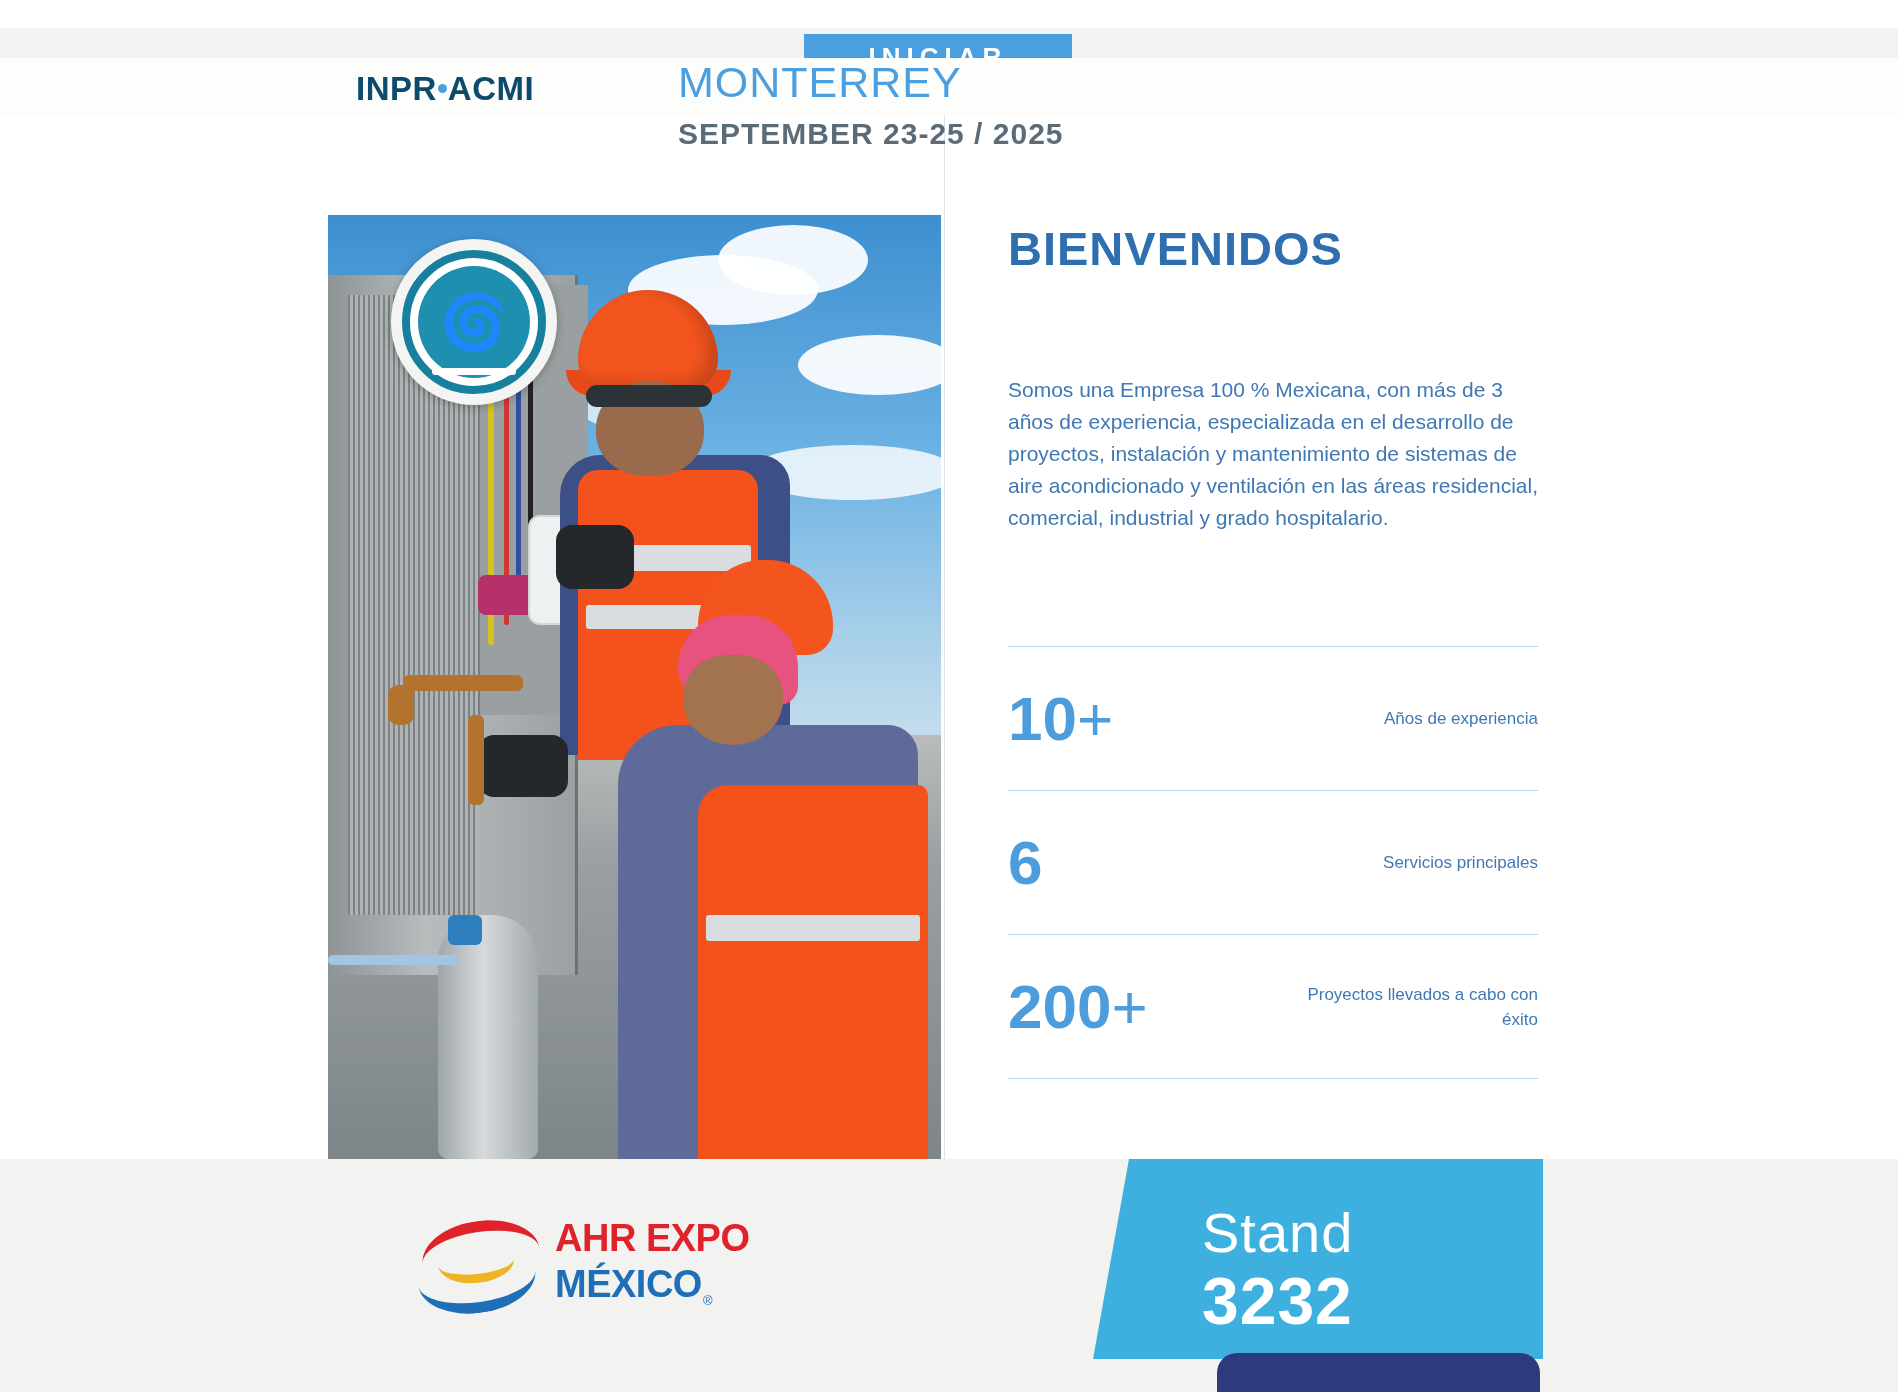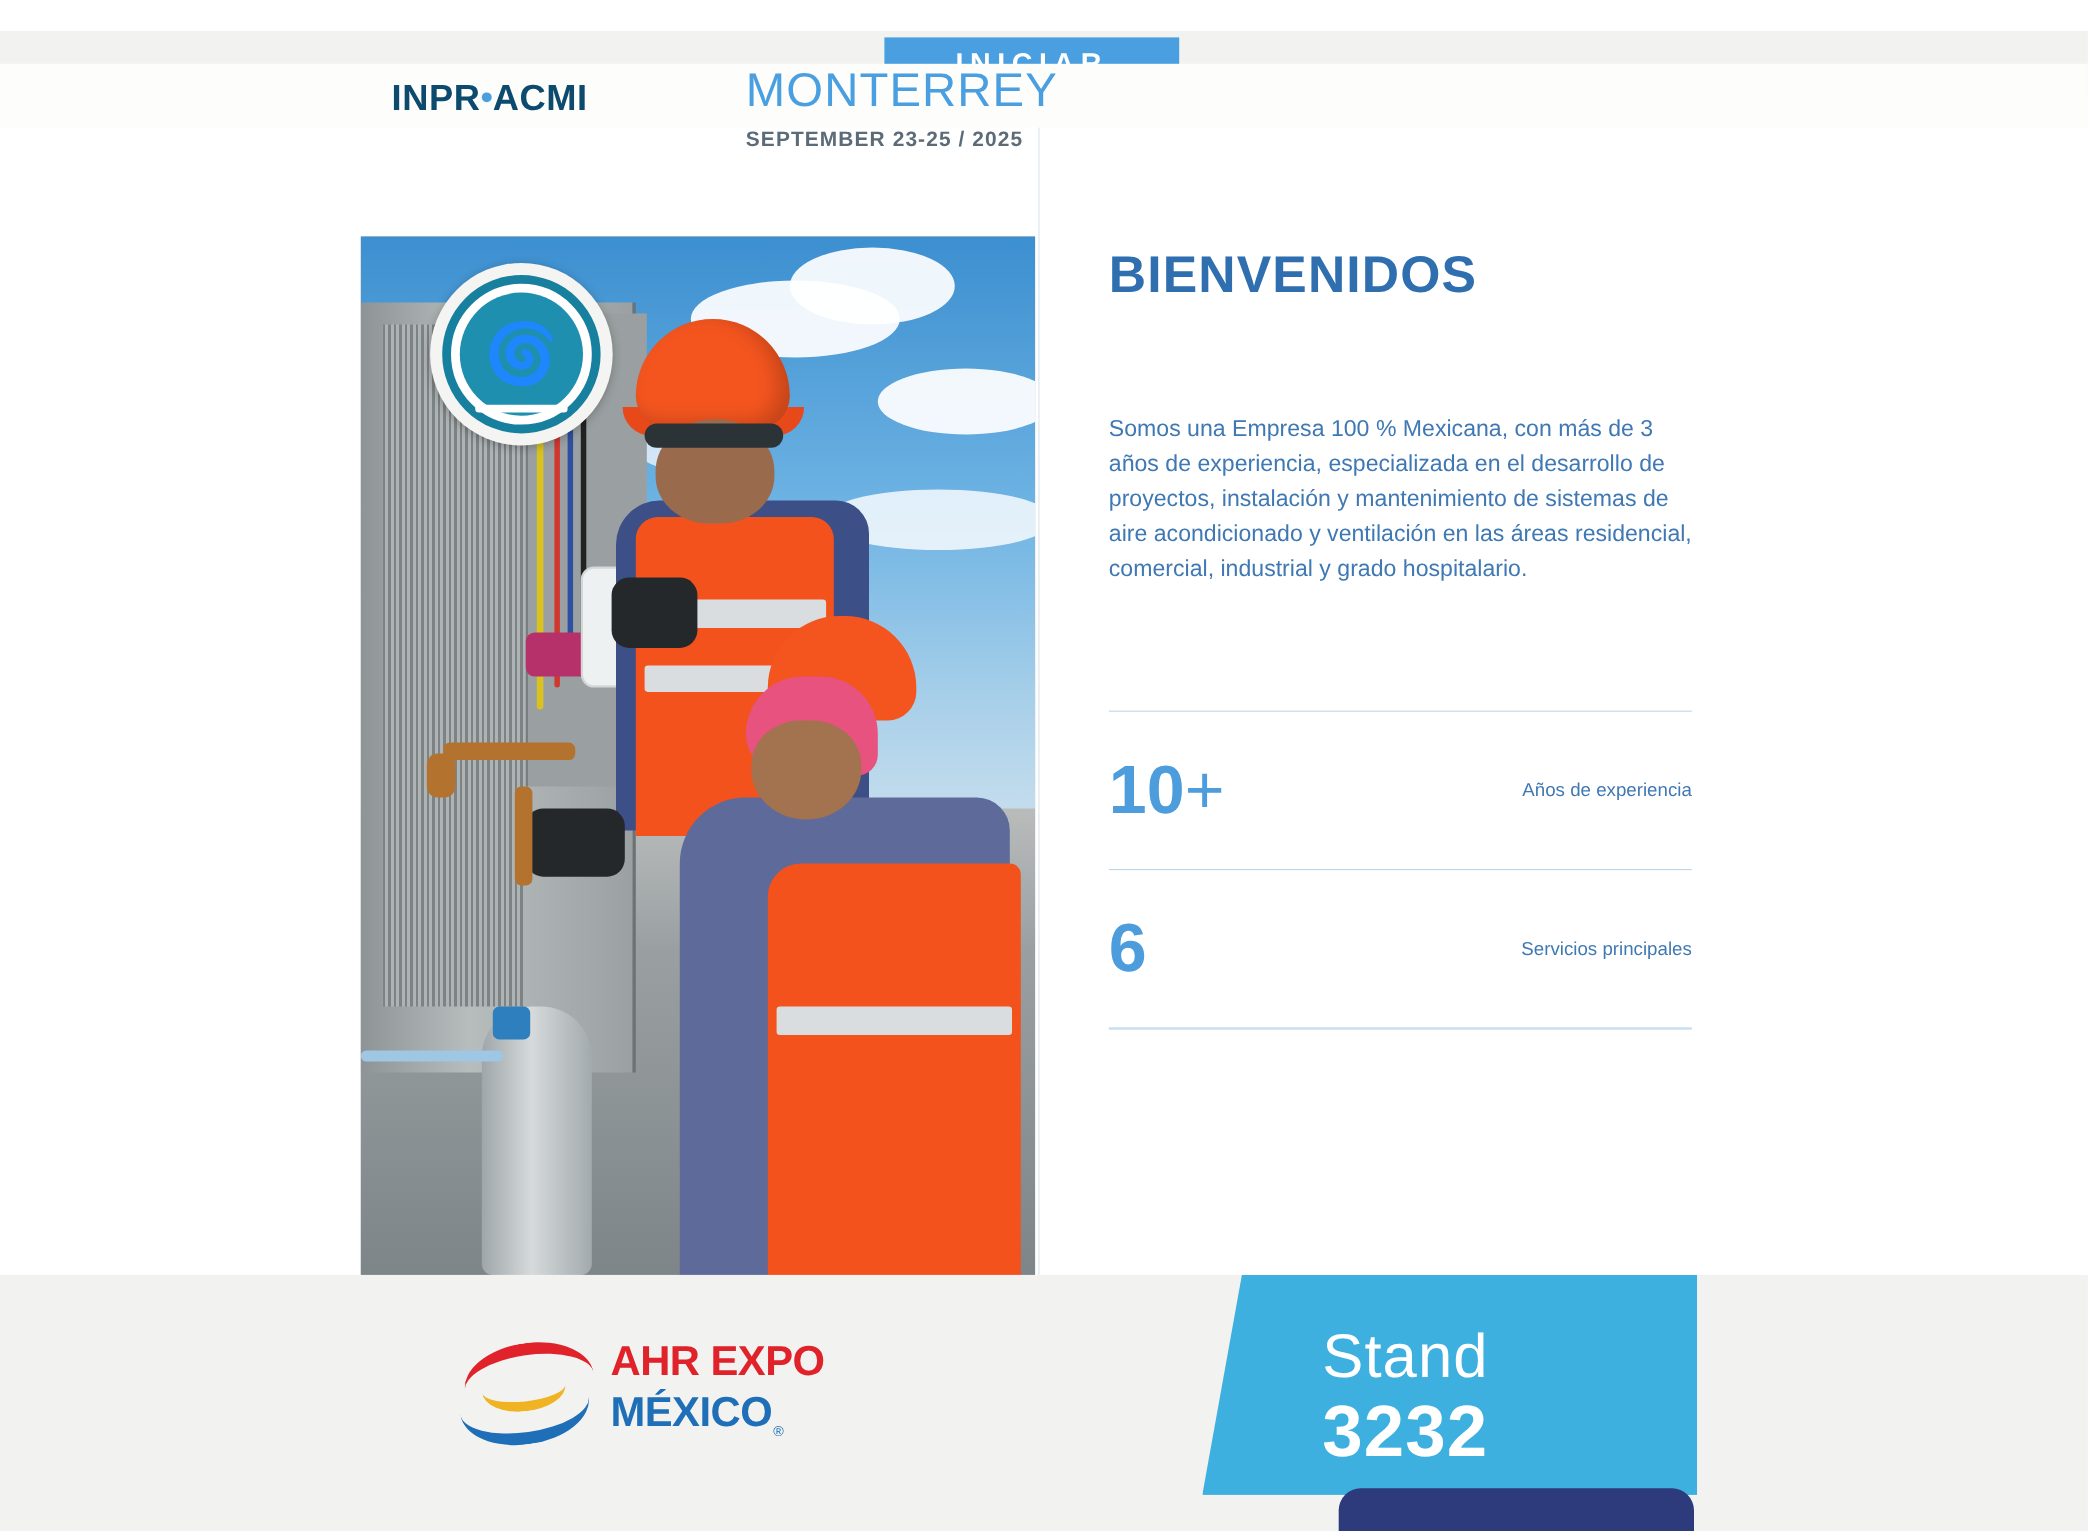--- a/index.html
+++ b/index.html
@@ -331,21 +331,21 @@
   .mty-name {
     position: absolute;
     left: 678px; top: 58px;
     font-size: 43px;
     color: #4a9fe0;
     letter-spacing: 1px;
   }
   .mty-date {
     position: absolute;
     left: 678px; top: 117px;
-    font-size: 19px;
+    font-size: 30px;
     font-weight: bold;
     color: #5b6b78;
     letter-spacing: 1px;
   }
   .stand-panel {
     position: absolute;
     left: 1093px; top: 1159px;
     width: 450px; height: 200px;
     background: #3db0e0;
     clip-path: polygon(8% 0, 100% 0, 100% 100%, 0 100%);
@@ -459,20 +459,24 @@
 
     <div class="stat-line"></div>
 
     <div class="stat-row">
       <div class="stat-num"><span>6</span><span class="plus"></span></div>
       <div class="stat-label">Servicios principales</div>
     </div>
 
     <div class="stat-line"></div>
 
+    <div class="stat-row">
+      <div class="stat-num"><span>200</span><span class="plus">+</span></div>
+      <div class="stat-label">Proyectos llevados a cabo con éxito</div>
+    </div>
 
     <div class="stat-line"></div>
   </div>
 </div>
 
 <div class="footer">
   <div class="ahr-logo">
     <div class="ahr-swoosh-red"></div>
     <div class="ahr-swoosh-yellow"></div>
     <div class="ahr-swoosh-blue"></div>

